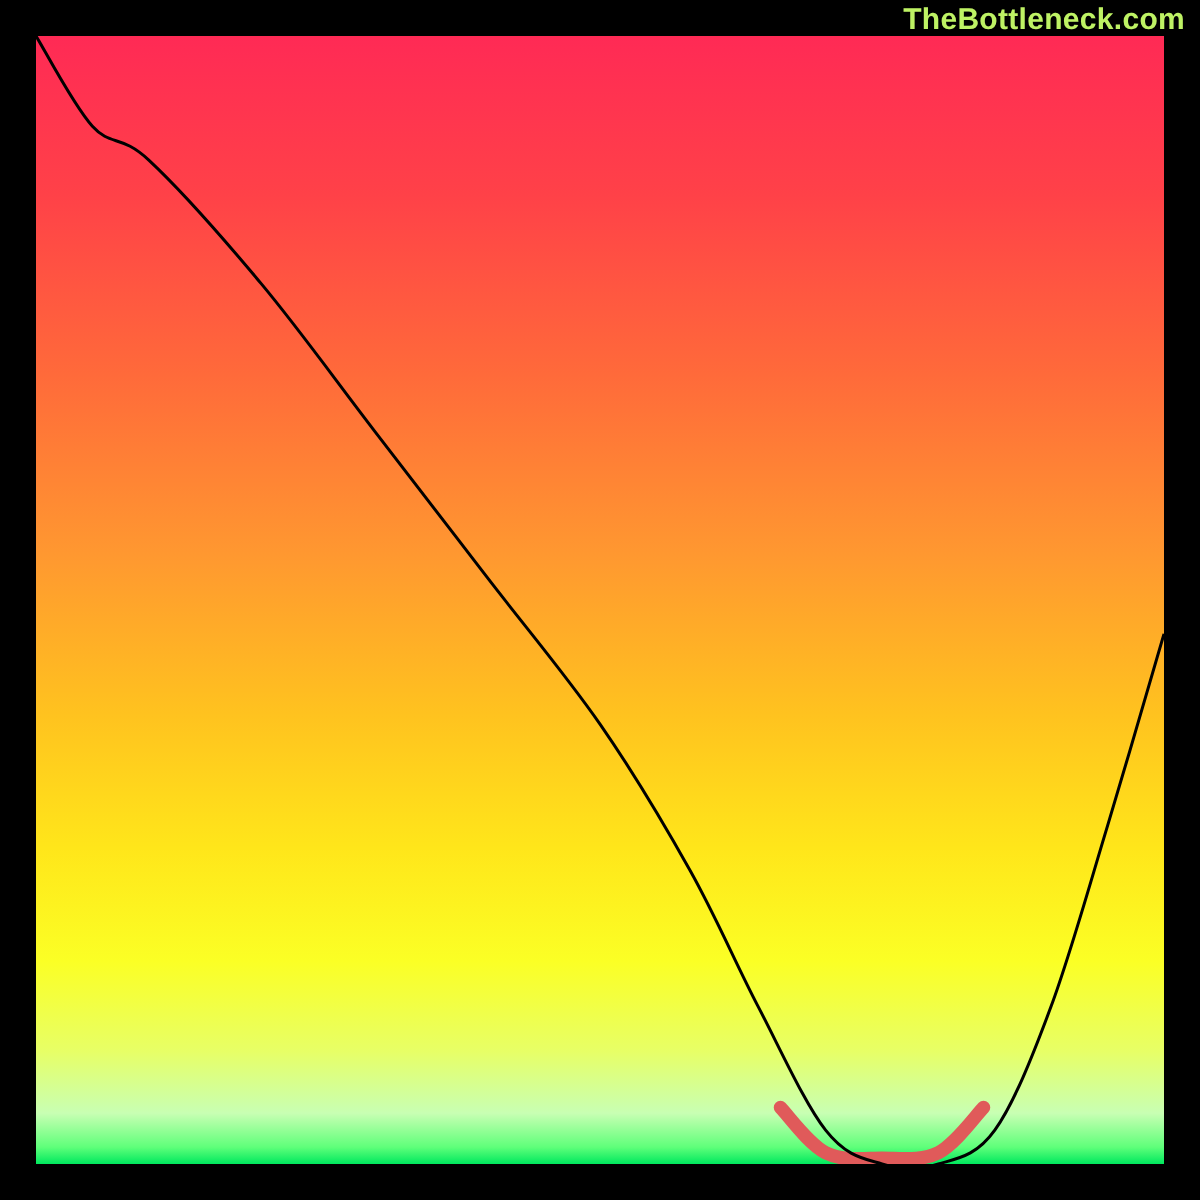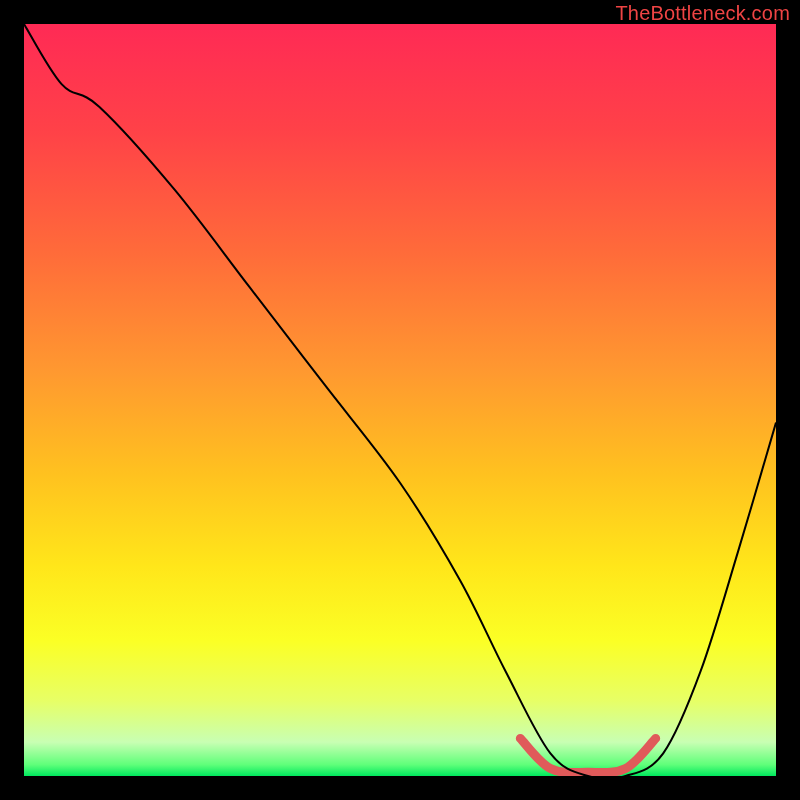--- a/index.html
+++ b/index.html
@@ -31,22 +31,22 @@
   .curve-layer {
     position: absolute;
     inset: 0;
   }
   .watermark {
     position: absolute;
     top: 2px;
     right: 10px;
     font-family: Arial, Helvetica, sans-serif;
     font-size: 20px;
-    font-weight: 400;
-    color: #ef4444;
+    font-weight: 700;
+    color: #bef264;
     letter-spacing: 0.2px;
   }
 </style>
 </head>
 <body>
 
 <div class="frame">
   <div class="plot-area">
     <svg class="gradient" width="752" height="752" viewBox="0 0 752 752" preserveAspectRatio="none">
       <defs>

